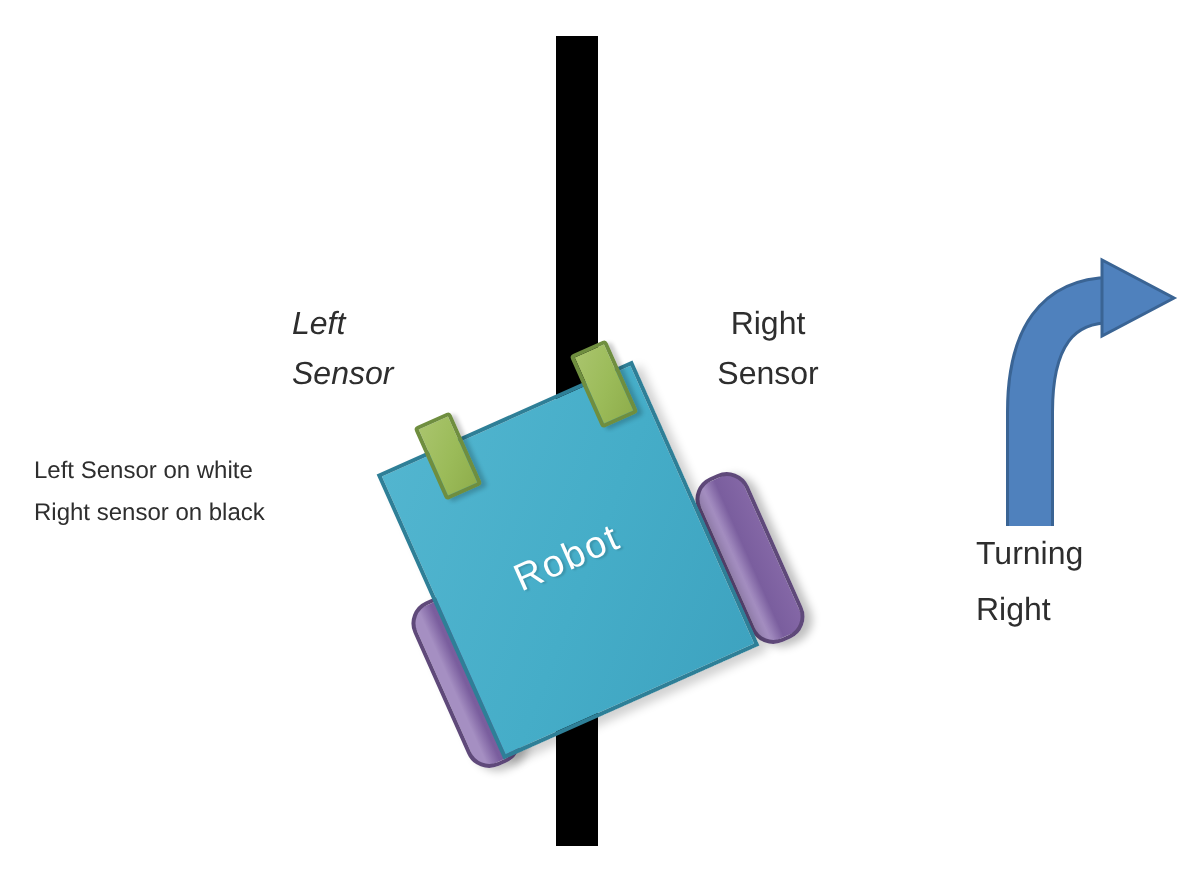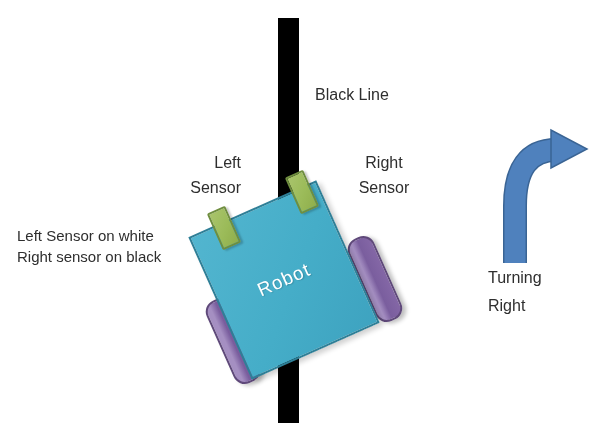--- a/index.html
+++ b/index.html
@@ -69,23 +69,23 @@
 
   
   .lbl {
     position: absolute;
     color: #2e2e2e;
     font-size: 16px;
     white-space: pre-line;
     z-index: 5;
   }
   .lbl-blackline   { left: 315px; top: 86px; }
-  .lbl-leftsensor  { left: 161px; top: 150px; width: 80px; text-align: right; line-height: 25px; }
+  .lbl-leftsensor  { left: 146px; top: 150px; width: 80px; text-align: left; line-height: 25px; font-style: italic; }
   .lbl-rightsensor { left: 344px; top: 150px; width: 80px; text-align: center; line-height: 25px; }
-  .lbl-note        { left: 17px;  top: 225px; font-size: 15px; line-height: 21px; }
+  .lbl-note        { left: 17px;  top: 225px; font-size: 12px; line-height: 21px; }
   .lbl-turning     { left: 488px; top: 264px; line-height: 28px; }
 
   
   .turn-arrow { position: absolute; left: 0; top: 0; z-index: 5; }
   .turn-arrow .shaft-outline { fill: none; stroke: #3a6494; stroke-width: 24; }
   .turn-arrow .shaft         { fill: none; stroke: #4f81bd; stroke-width: 21; }
   .turn-arrow .head          { fill: #4f81bd; stroke: #3a6494; stroke-width: 1.5; }
 </style>
 </head>
 <body>
@@ -103,21 +103,20 @@
 
   <div class="abs sensor sensor-left"></div>
   <div class="abs sensor sensor-right"></div>
 
   <svg class="turn-arrow" width="600" height="435" viewBox="0 0 600 435" aria-hidden="true">
     <path class="shaft-outline" d="M 515 263 L 515 206 Q 515 150 556 150"></path>
     <path class="shaft" d="M 515 263 L 515 206 Q 515 150 556 150"></path>
     <polygon class="head" points="551,130 551,168 587,149"></polygon>
   </svg>
 
-  <div class="lbl lbl-blackline">Black Line</div>
 
   <div class="lbl lbl-leftsensor">Left
 Sensor</div>
 
   <div class="lbl lbl-rightsensor">Right
 Sensor</div>
 
   <div class="lbl lbl-note">Left Sensor on white
 Right sensor on black</div>
 

